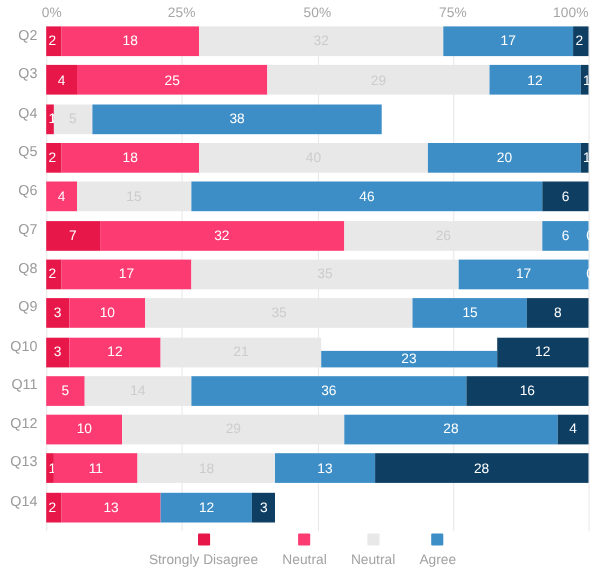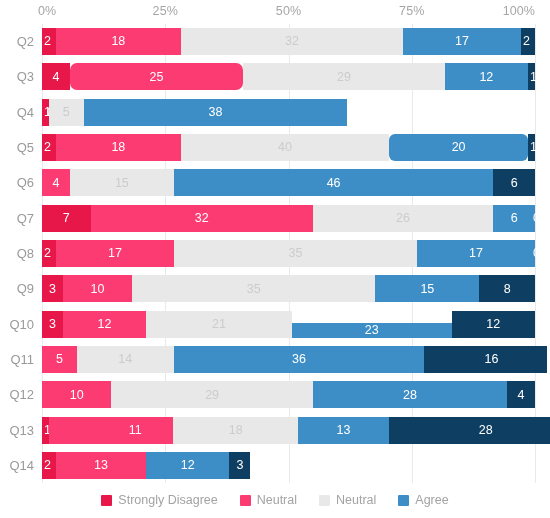--- a/index.html
+++ b/index.html
@@ -73,21 +73,20 @@
 
   .rows {
     position: absolute;
     left: 0; right: 0; top: 0; bottom: 0;
     display: flex;
     flex-direction: column;
   }
   .row {
     flex: 1 1 0;
     display: flex;
-    align-items: center;
     position: relative;
     min-height: 0;
   }
   .row-label {
     width: 42px;
     flex: 0 0 42px;
     text-align: right;
     padding-right: 8px;
     box-sizing: border-box;
     font-size: 13px;
@@ -150,20 +149,21 @@
     height: 24px;
     display: flex;
     align-items: center;
     justify-content: center;
     gap: 22px;
   }
   .legend-item {
     display: flex;
     align-items: center;
     gap: 6px;
+    flex-direction: column;
   }
   .legend-swatch {
     width: 11px;
     height: 11px;
     flex: 0 0 11px;
     border-radius: 1px;
   }
   .legend-text {
     font-size: 12.5px;
     color: #a3a3a3;
@@ -211,21 +211,21 @@
               <span class="seg-label lbl-on-dark">2</span>
             </div>
           </div>
         </div>
         <div class="row">
           <div class="row-label">Q3</div>
           <div class="bar">
             <div class="seg c-sd" style="flex: 0 0 5.6338%;">
               <span class="seg-label lbl-on-dark">4</span>
             </div>
-            <div class="seg c-d" style="flex: 0 0 35.2113%; border-radius: 7px;">
+            <div class="seg c-d" style="flex: 0 0 35.2113%;">
               <span class="seg-label lbl-on-dark">25</span>
             </div>
             <div class="seg c-n" style="flex: 0 0 40.8451%;">
               <span class="seg-label lbl-on-light">29</span>
             </div>
             <div class="seg c-a" style="flex: 0 0 16.9014%;">
               <span class="seg-label lbl-on-dark">12</span>
             </div>
             <div class="seg c-sa tiny" style="flex: 0 0 1.40845%;">
               <span class="seg-label lbl-on-dark">1</span>
@@ -254,21 +254,21 @@
           <div class="bar">
             <div class="seg c-sd tiny" style="flex: 0 0 2.8169%;">
               <span class="seg-label lbl-on-dark">2</span>
             </div>
             <div class="seg c-d" style="flex: 0 0 25.3521%;">
               <span class="seg-label lbl-on-dark">18</span>
             </div>
             <div class="seg c-n" style="flex: 0 0 42.2535%;">
               <span class="seg-label lbl-on-light">40</span>
             </div>
-            <div class="seg c-a" style="flex: 0 0 28.169%; border-radius: 6px;">
+            <div class="seg c-a" style="flex: 0 0 28.169%;">
               <span class="seg-label lbl-on-dark">20</span>
             </div>
             <div class="seg c-sa tiny" style="flex: 0 0 1.40845%;">
               <span class="seg-label lbl-on-dark">1</span>
             </div>
           </div>
         </div>
         <div class="row">
           <div class="row-label">Q6</div>
           <div class="bar">
@@ -377,21 +377,21 @@
             </div>
             <div class="seg c-d" style="flex: 0 0 7.04225%;">
               <span class="seg-label lbl-on-dark">5</span>
             </div>
             <div class="seg c-n" style="flex: 0 0 19.7183%;">
               <span class="seg-label lbl-on-light">14</span>
             </div>
             <div class="seg c-a" style="flex: 0 0 50.7042%;">
               <span class="seg-label lbl-on-dark">36</span>
             </div>
-            <div class="seg c-sa" style="flex: 0 0 22.5352%; padding-left: 12px;">
+            <div class="seg c-sa" style="flex: 0 0 22.5352%;">
               <span class="seg-label lbl-on-dark">16</span>
             </div>
           </div>
         </div>
         <div class="row">
           <div class="row-label">Q12</div>
           <div class="bar">
             <div class="seg c-sd zero" style="flex: 0 0 0%;">
               <span class="seg-label lbl-on-dark">0</span>
             </div>
@@ -408,21 +408,21 @@
               <span class="seg-label lbl-on-dark">4</span>
             </div>
           </div>
         </div>
         <div class="row">
           <div class="row-label">Q13</div>
           <div class="bar">
             <div class="seg c-sd tiny" style="flex: 0 0 1.40845%;">
               <span class="seg-label lbl-on-dark">1</span>
             </div>
-            <div class="seg c-d" style="flex: 0 0 15.493%; padding-left: 48px;">
+            <div class="seg c-d" style="flex: 0 0 15.493%;">
               <span class="seg-label lbl-on-dark">11</span>
             </div>
             <div class="seg c-n" style="flex: 0 0 25.3521%;">
               <span class="seg-label lbl-on-light">18</span>
             </div>
             <div class="seg c-a" style="flex: 0 0 18.3099%;">
               <span class="seg-label lbl-on-dark">13</span>
             </div>
             <div class="seg c-sa" style="flex: 0 0 39.4366%;">
               <span class="seg-label lbl-on-dark">28</span>

